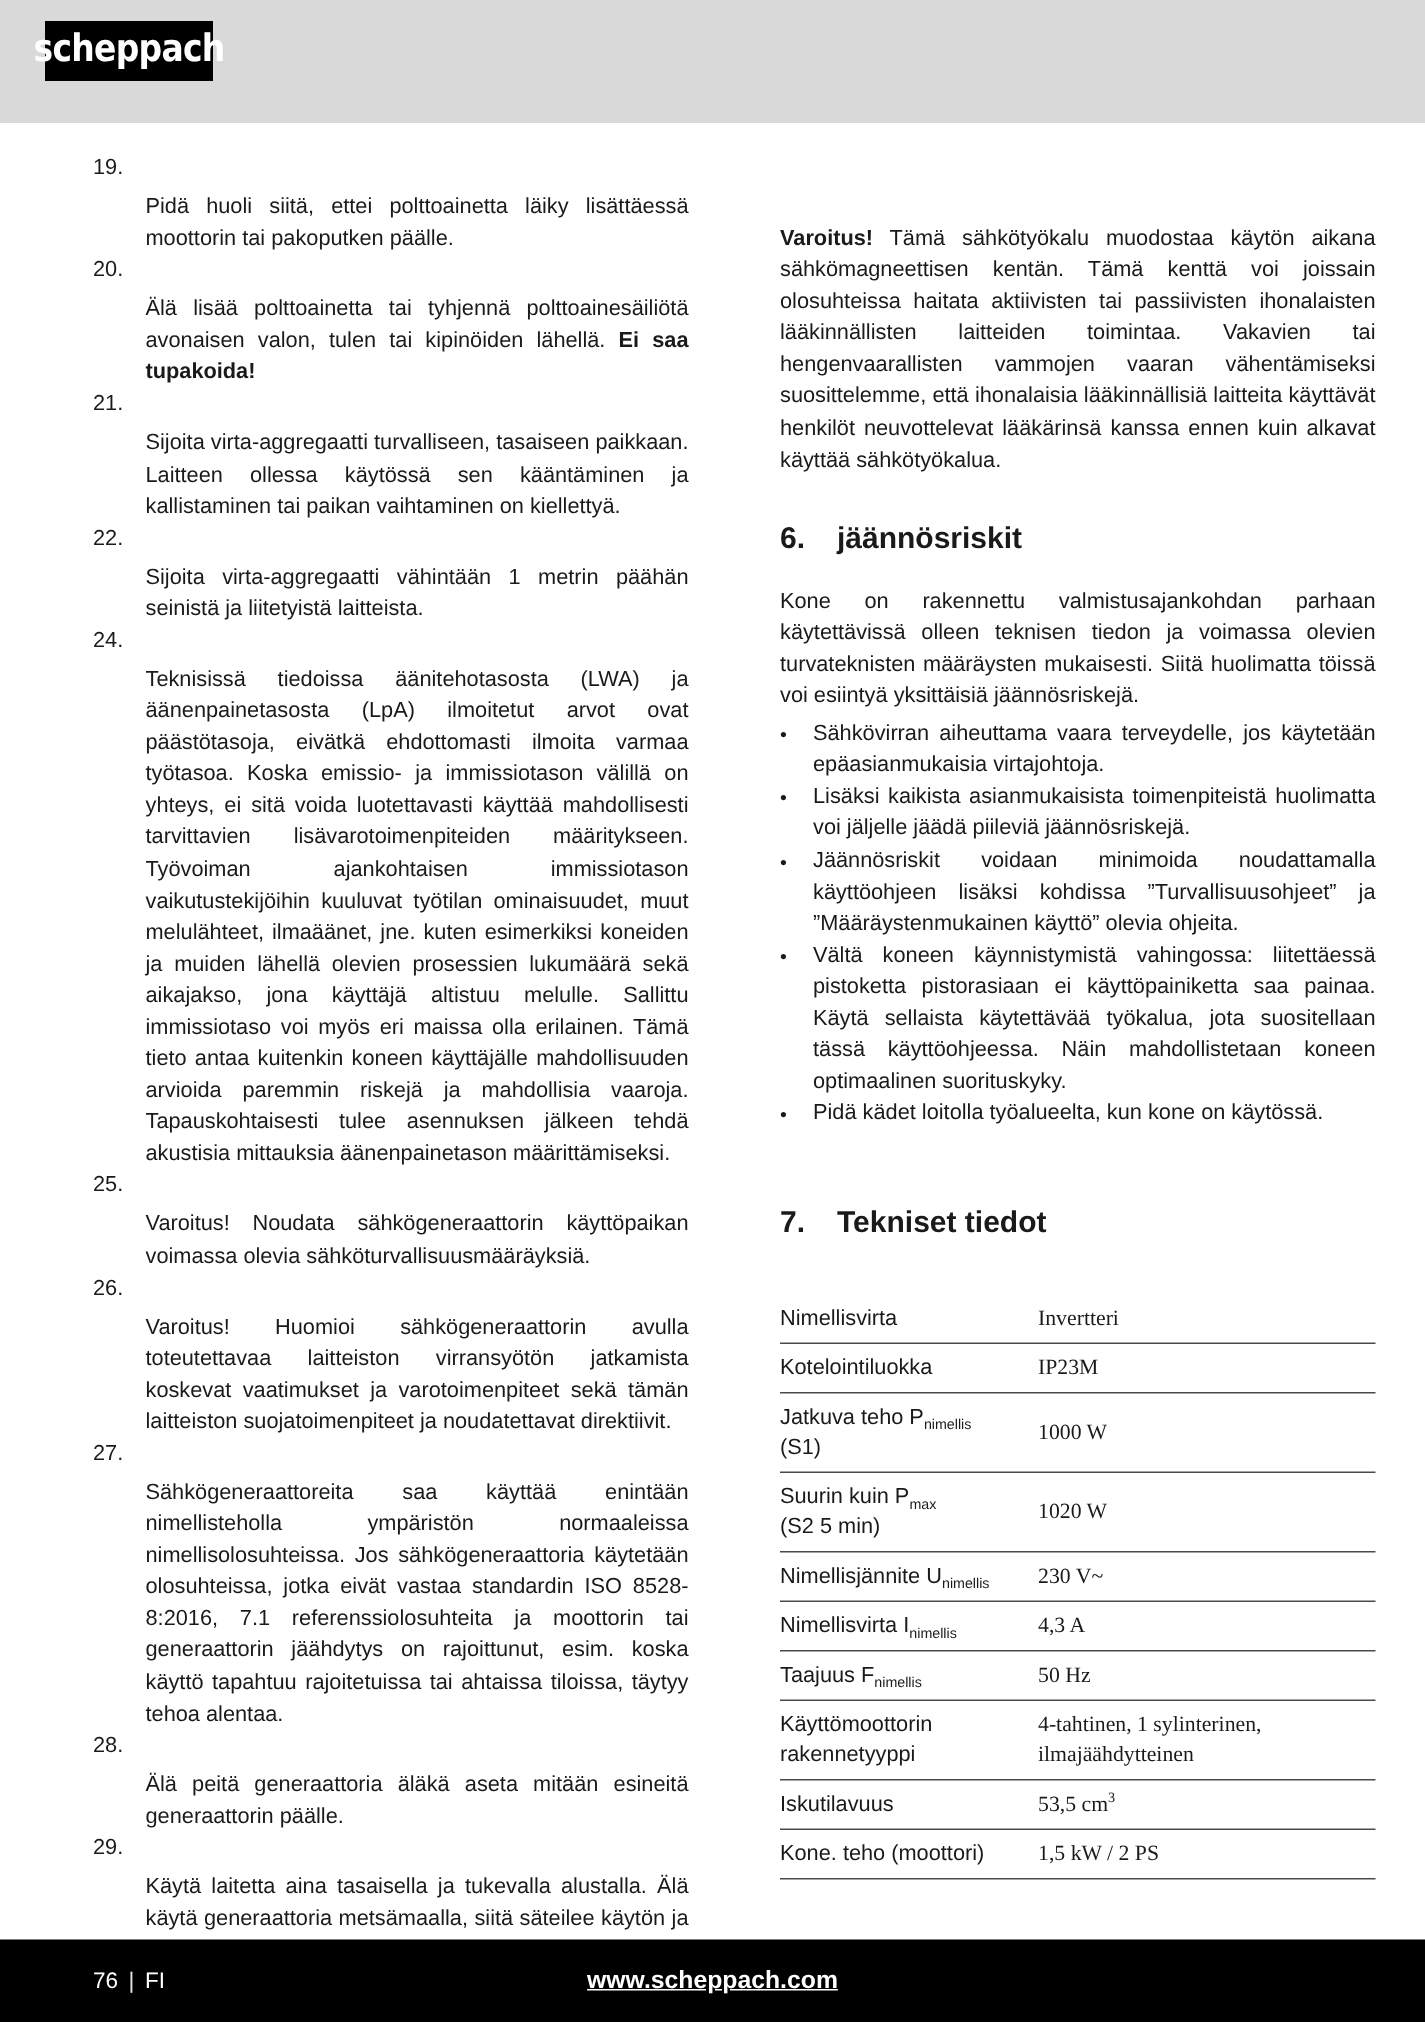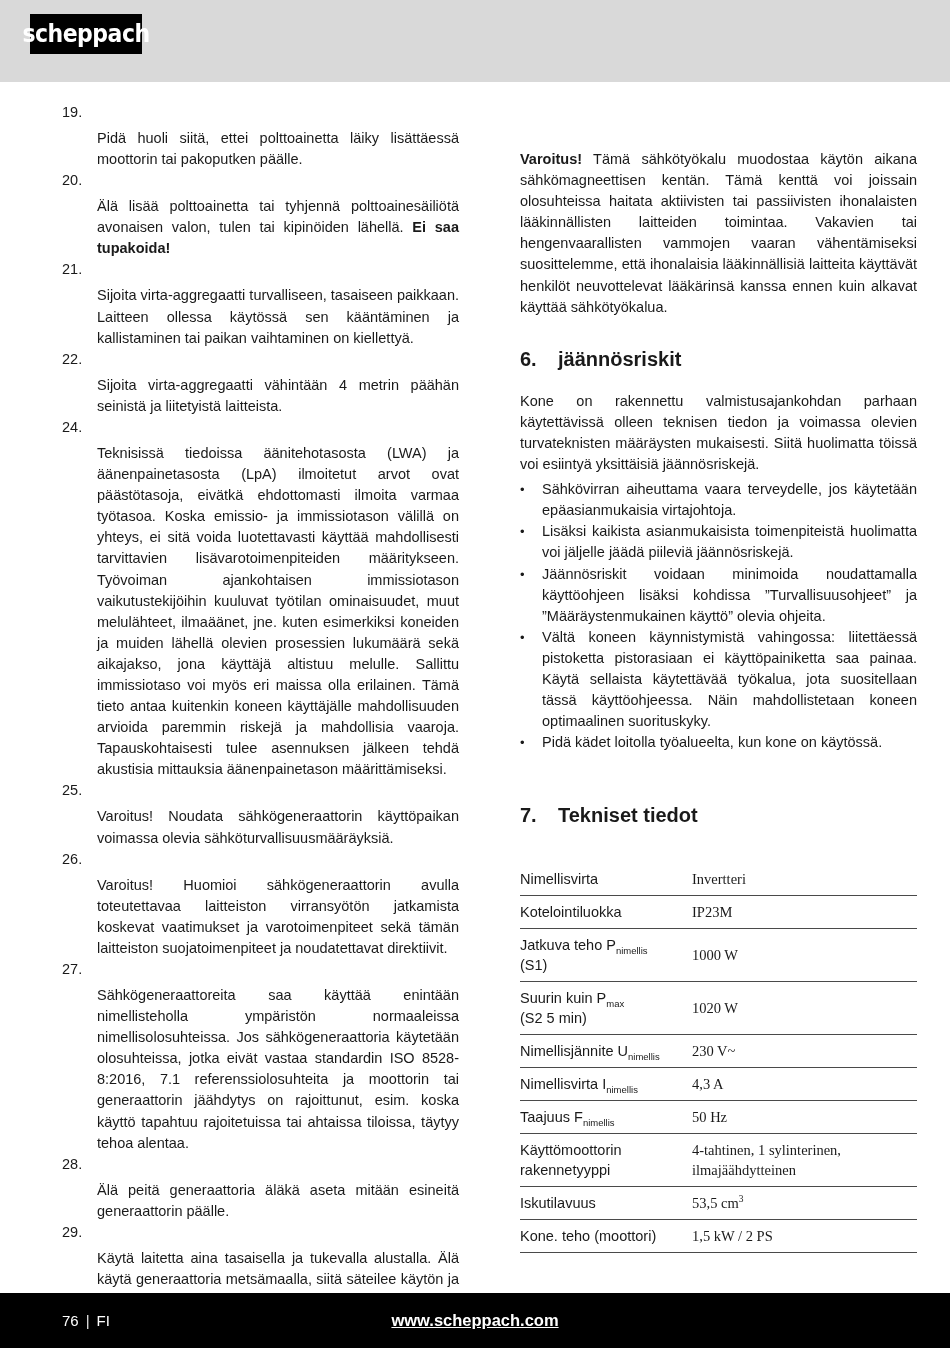--- a/index.html
+++ b/index.html
@@ -122,21 +122,21 @@
   <div class="nitem">
     <span class="num">20.</span>
     <span class="itxt"><span>Älä lisää polttoainetta tai tyhjennä polttoainesäiliötä avonaisen valon, tulen tai kipinöiden lähellä. </span><span class="b">Ei saa tupakoida!</span></span>
   </div>
   <div class="nitem">
     <span class="num">21.</span>
     <span class="itxt"><span>Sijoita virta-aggregaatti turvalliseen, tasaiseen paikkaan. Laitteen ollessa käytössä sen kääntäminen ja kallistaminen tai paikan vaihtaminen on kiellettyä.</span><span class="b"></span></span>
   </div>
   <div class="nitem">
     <span class="num">22.</span>
-    <span class="itxt"><span>Sijoita virta-aggregaatti vähintään 4 metrin päähän seinistä ja liitetyistä laitteista.</span><span class="b"></span></span>
+    <span class="itxt"><span>Sijoita virta-aggregaatti vähintään 1 metrin päähän seinistä ja liitetyistä laitteista.</span><span class="b"></span></span>
   </div>
   <div class="nitem">
     <span class="num">24.</span>
     <span class="itxt"><span>Teknisissä tiedoissa äänitehotasosta (LWA) ja äänenpainetasosta (LpA) ilmoitetut arvot ovat päästötasoja, eivätkä ehdottomasti ilmoita varmaa työtasoa. Koska emissio- ja immissiotason välillä on yhteys, ei sitä voida luotettavasti käyttää mahdollisesti tarvittavien lisävarotoimenpiteiden määritykseen. Työvoiman ajankohtaisen immissiotason vaikutustekijöihin kuuluvat työtilan ominaisuudet, muut melulähteet, ilmaäänet, jne. kuten esimerkiksi koneiden ja muiden lähellä olevien prosessien lukumäärä sekä aikajakso, jona käyttäjä altistuu melulle. Sallittu immissiotaso voi myös eri maissa olla erilainen. Tämä tieto antaa kuitenkin koneen käyttäjälle mahdollisuuden arvioida paremmin riskejä ja mahdollisia vaaroja. Tapauskohtaisesti tulee asennuksen jälkeen tehdä akustisia mittauksia äänenpainetason määrittämiseksi.</span><span class="b"></span></span>
   </div>
   <div class="nitem">
     <span class="num">25.</span>
     <span class="itxt"><span>Varoitus! Noudata sähkögeneraattorin käyttöpaikan voimassa olevia sähköturvallisuusmääräyksiä.</span><span class="b"></span></span>
   </div>
   <div class="nitem">

